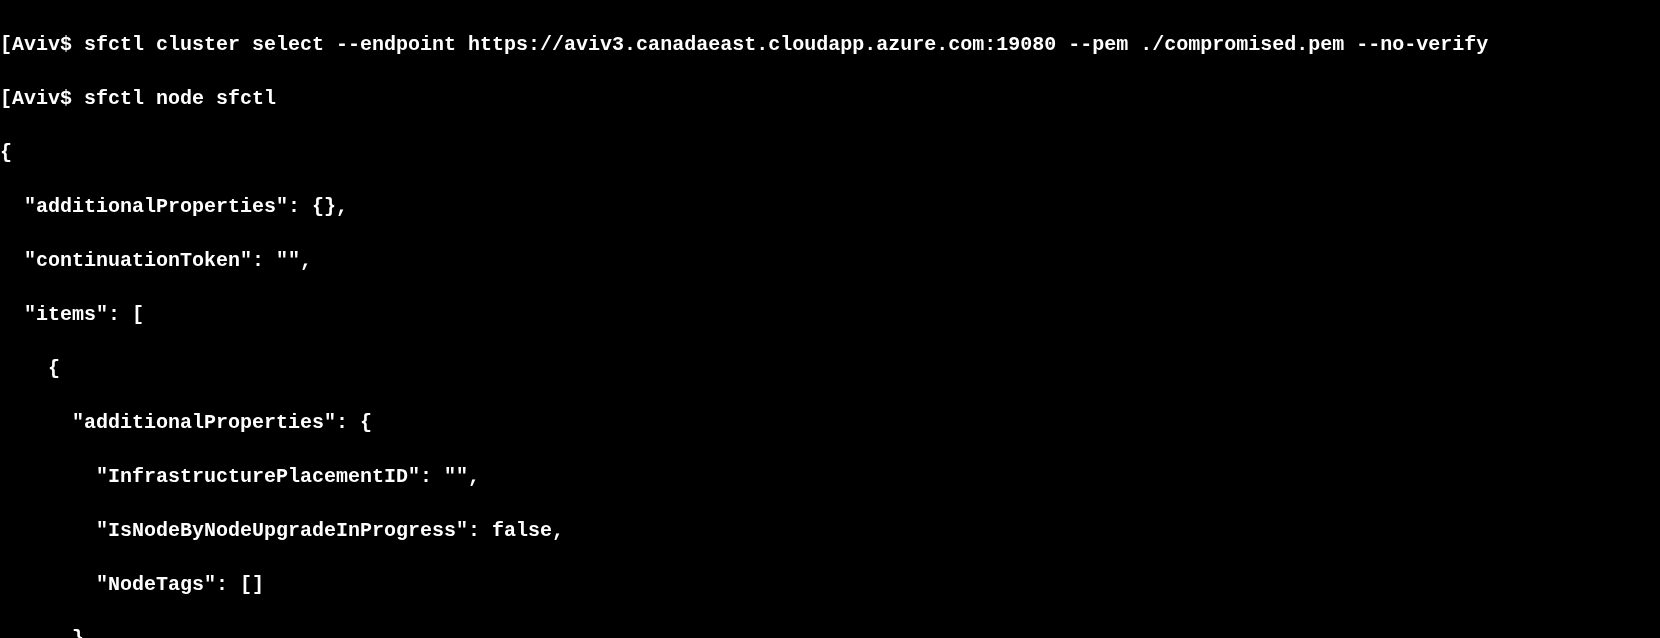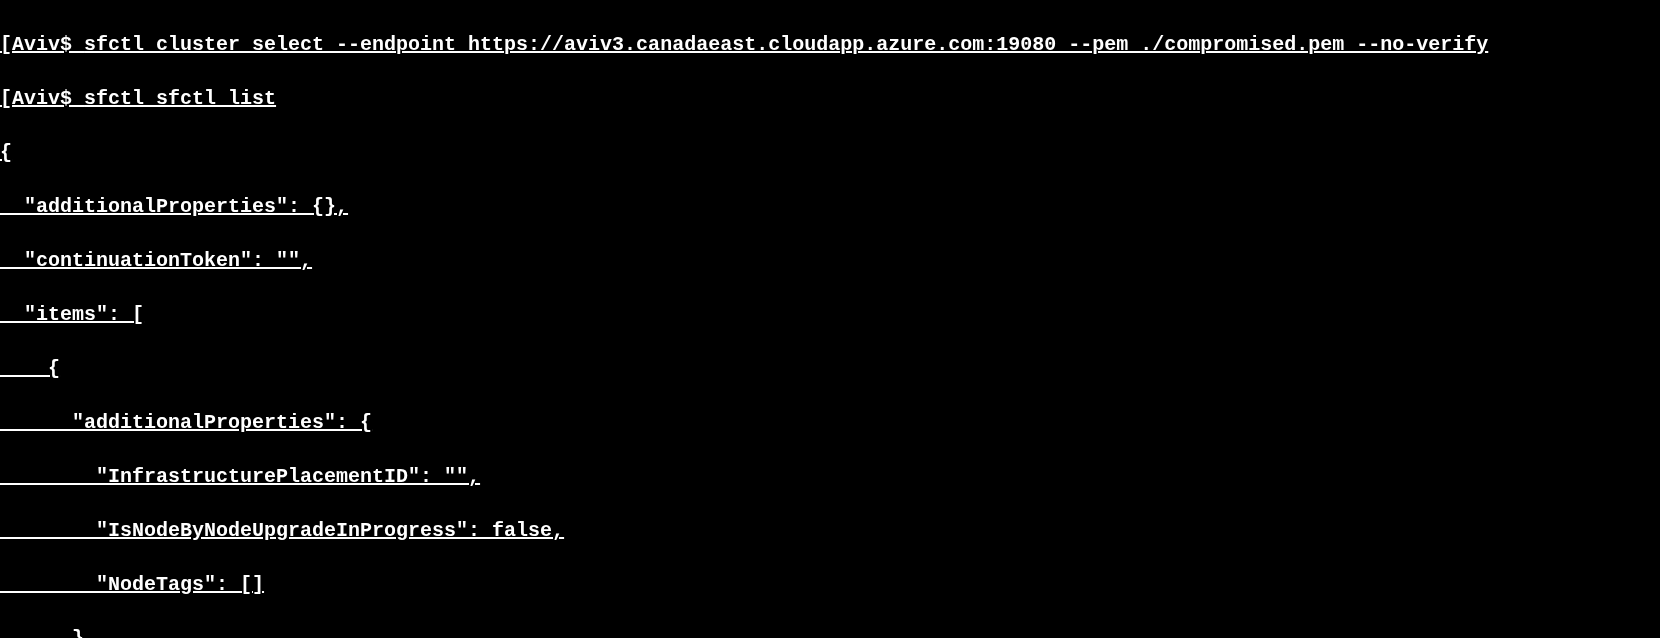--- a/index.html
+++ b/index.html
@@ -17,29 +17,28 @@
   }
   .terminal {
     padding: 4px 0 0 0;
     white-space: pre;
   }
   .prompt-bracket {
     display: inline;
   }
   .line {
     white-space: pre;
-    text-decoration: underline;
   }
 </style>
 </head>
 <body>
 
 <div class="terminal">
 <div class="line"><span class="prompt-bracket">[</span><span>Aviv$ </span><span>sfctl cluster select --endpoint https://aviv3.canadaeast.cloudapp.azure.com:19080 --pem ./compromised.pem --no-verify</span></div>
-<div class="line"><span class="prompt-bracket">[</span><span>Aviv$ </span><span>sfctl sfctl list</span></div>
+<div class="line"><span class="prompt-bracket">[</span><span>Aviv$ </span><span>sfctl node sfctl</span></div>
 <div class="line">{</div>
 <div class="line">  "additionalProperties": {},</div>
 <div class="line">  "continuationToken": "",</div>
 <div class="line">  "items": [</div>
 <div class="line">    {</div>
 <div class="line">      "additionalProperties": {</div>
 <div class="line">        "InfrastructurePlacementID": "",</div>
 <div class="line">        "IsNodeByNodeUpgradeInProgress": false,</div>
 <div class="line">        "NodeTags": []</div>
 <div class="line">      },</div>

